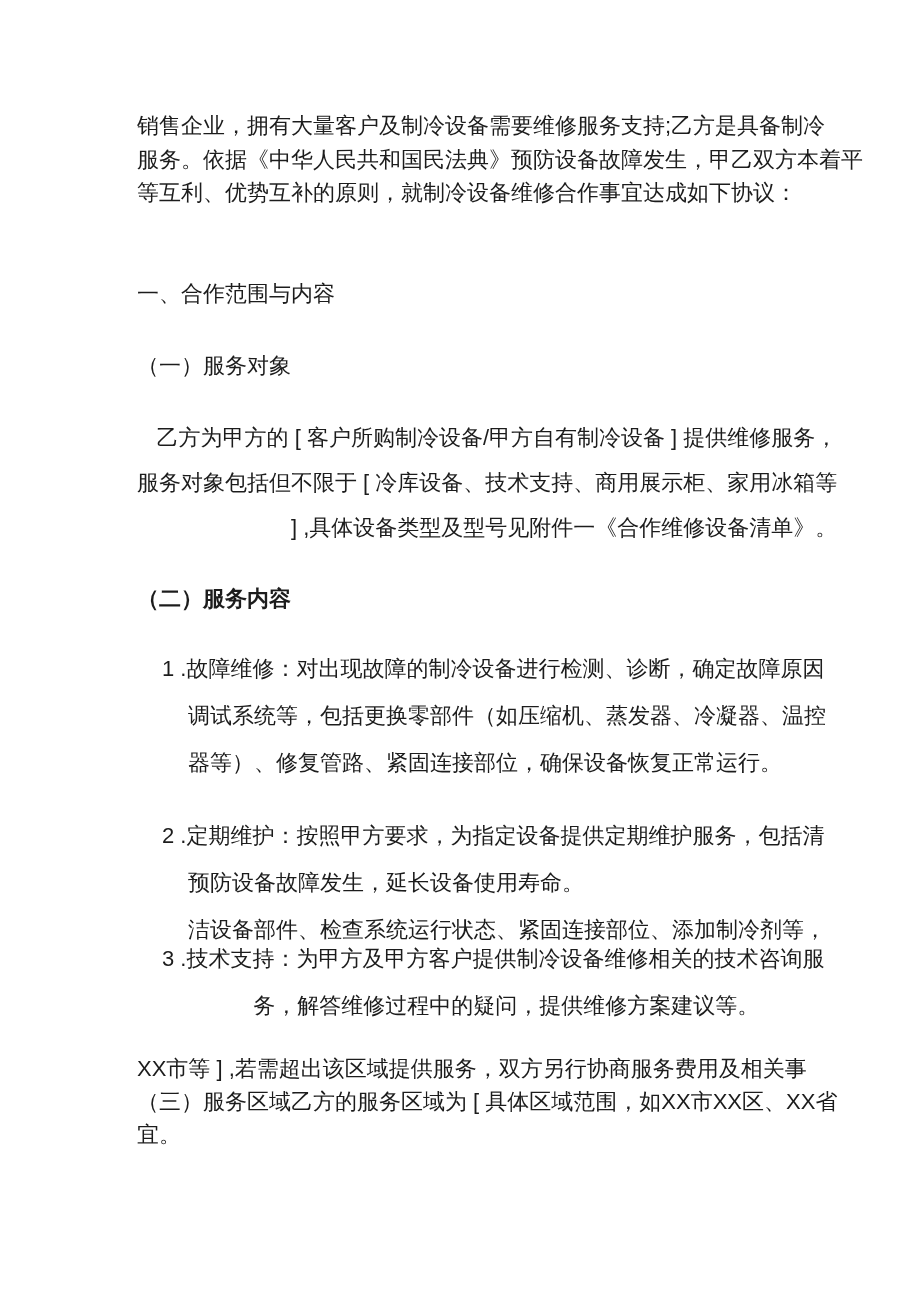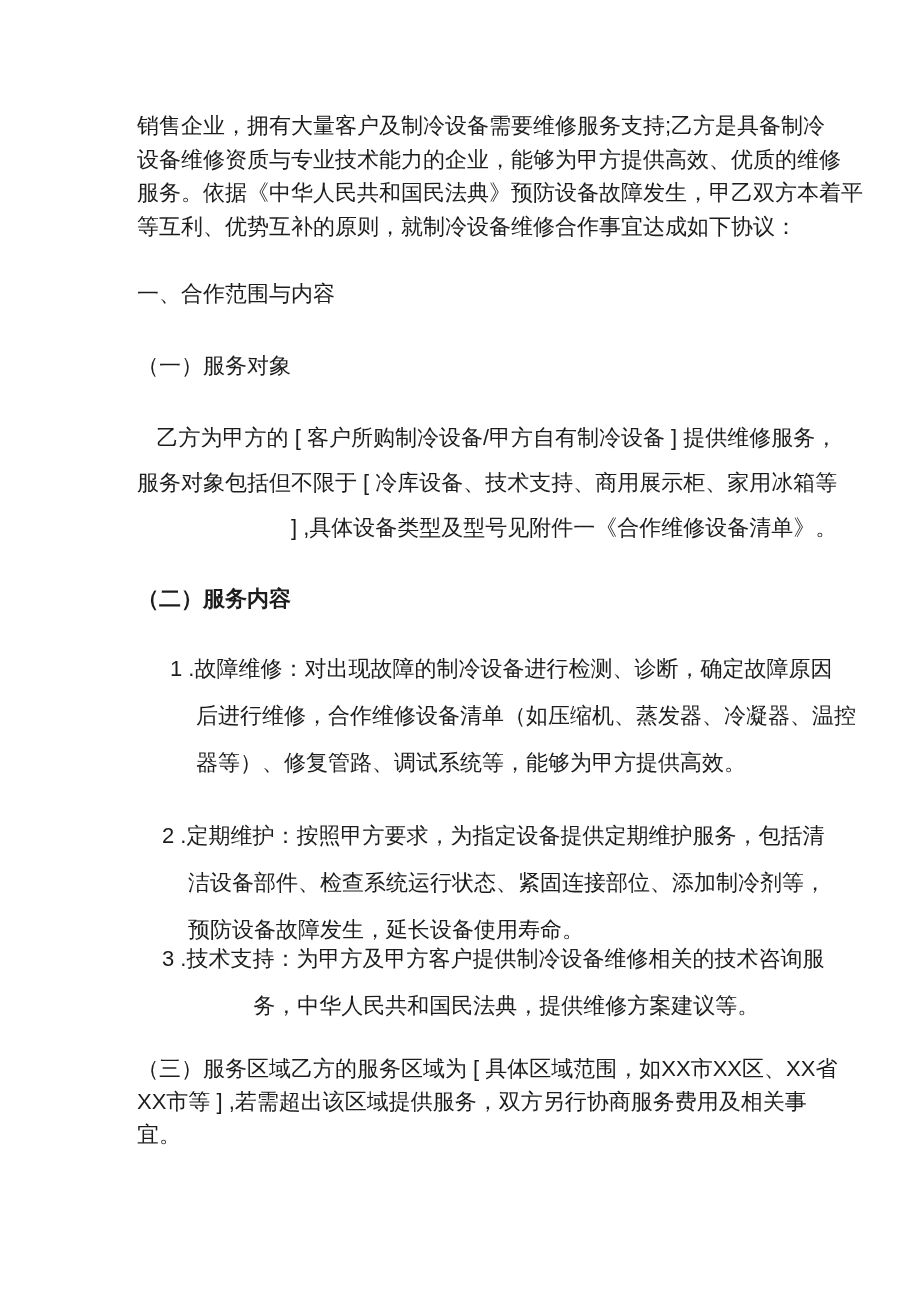--- a/index.html
+++ b/index.html
@@ -32,36 +32,35 @@
   #service-target .line { line-height: 45px; }
 
   
   #sub2 { top: 582px; font-weight: bold; }
   #sub2 .line { line-height: 33.5px; }
 
   
   .list-item { position: absolute; left: 162px; }
   .list-item .line { line-height: 47px; }
   .list-item .line.cont { margin-left: 26px; }
-  #item1 { top: 645px; margin-left: 8px; }
+  #item1 { top: 645px; }
   #item2 { top: 812px; }
   #item3 { top: 935px; text-align: center; }
 
   
   #service-area { top: 1052px; }
   #service-area .line { line-height: 33px; }
 </style>
 </head>
 <body>
 
 <div class="page">
 
   <div class="block" id="intro">
     <div class="line">销售企业，拥有大量客户及制冷设备需要维修服务支持;乙方是具备制冷</div>
-    <div class="line">设备维修资质与专业技术能力的企业，能够为甲方提供高效、优质的维修</div>
     <div class="line">服务。依据《中华人民共和国民法典》预防设备故障发生，甲乙双方本着平</div>
     <div class="line">等互利、优势互补的原则，就制冷设备维修合作事宜达成如下协议：</div>
   </div>
 
   <div class="block" id="section-one">
     <div class="line">一、合作范围与内容</div>
   </div>
 
   <div class="block" id="sub1">
     <div class="line">（一）服务对象</div>
@@ -72,34 +71,34 @@
     <div class="line">服务对象包括但不限于 [ 冷库设备、技术支持、商用展示柜、家用冰箱等</div>
     <div class="line">] ,具体设备类型及型号见附件一《合作维修设备清单》。</div>
   </div>
 
   <div class="block" id="sub2">
     <div class="line">（二）服务内容</div>
   </div>
 
   <div class="list-item" id="item1">
     <div class="line">1 .故障维修：对出现故障的制冷设备进行检测、诊断，确定故障原因</div>
-    <div class="line cont">后进行维修，合作维修设备清单（如压缩机、蒸发器、冷凝器、温控</div>
-    <div class="line cont">器等）、修复管路、调试系统等，能够为甲方提供高效。</div>
+    <div class="line cont">调试系统等，包括更换零部件（如压缩机、蒸发器、冷凝器、温控</div>
+    <div class="line cont">器等）、修复管路、紧固连接部位，确保设备恢复正常运行。</div>
   </div>
 
   <div class="list-item" id="item2">
     <div class="line">2 .定期维护：按照甲方要求，为指定设备提供定期维护服务，包括清</div>
+    <div class="line cont">预防设备故障发生，延长设备使用寿命。</div>
     <div class="line cont">洁设备部件、检查系统运行状态、紧固连接部位、添加制冷剂等，</div>
-    <div class="line cont">预防设备故障发生，延长设备使用寿命。</div>
   </div>
 
   <div class="list-item" id="item3">
     <div class="line">3 .技术支持：为甲方及甲方客户提供制冷设备维修相关的技术咨询服</div>
-    <div class="line cont">务，中华人民共和国民法典，提供维修方案建议等。</div>
+    <div class="line cont">务，解答维修过程中的疑问，提供维修方案建议等。</div>
   </div>
 
   <div class="block" id="service-area">
+    <div class="line">XX市等 ] ,若需超出该区域提供服务，双方另行协商服务费用及相关事</div>
     <div class="line">（三）服务区域乙方的服务区域为 [ 具体区域范围，如XX市XX区、XX省</div>
-    <div class="line">XX市等 ] ,若需超出该区域提供服务，双方另行协商服务费用及相关事</div>
     <div class="line">宜。</div>
   </div>
 
 </div>
 
 </body></html>

